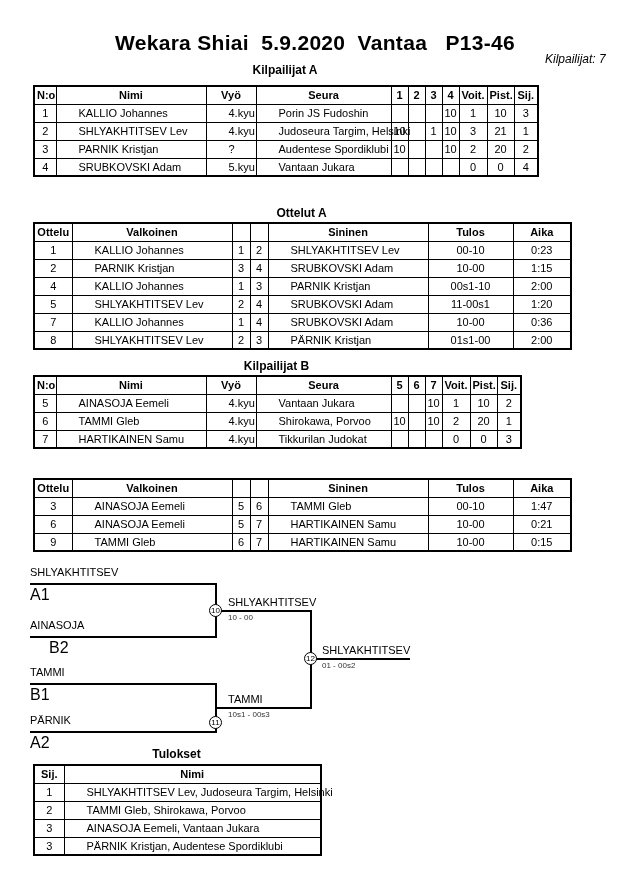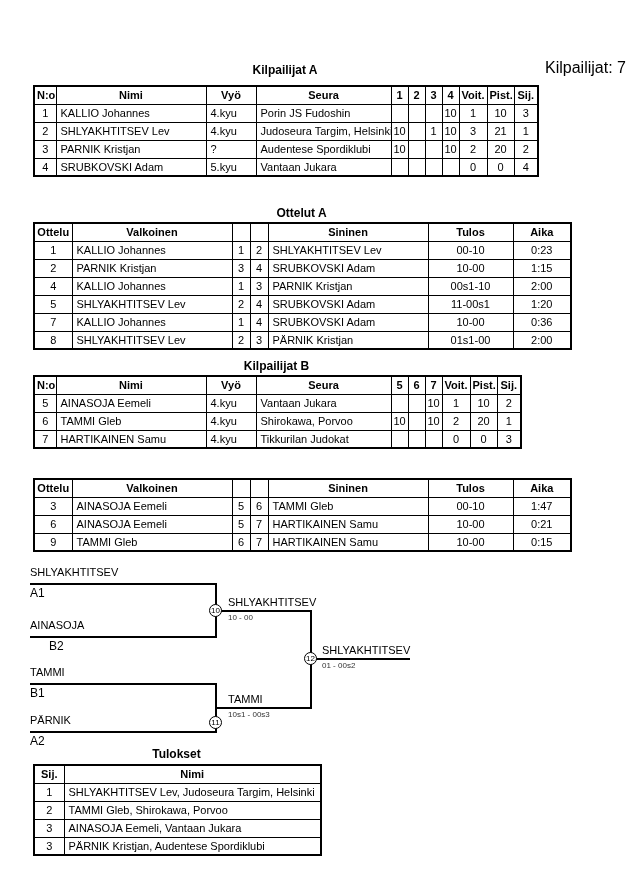--- a/index.html
+++ b/index.html
@@ -2,48 +2,49 @@
 <html><head>
 <meta charset="utf-8">
 <style>
   * { margin:0; padding:0; box-sizing:border-box; }
   html,body { background:#fff; }
   body { font-family:"Liberation Sans", sans-serif; color:#000; }
   .page { position:relative; width:630px; height:891px; background:#fff; overflow:hidden; }
 
   .title { position:absolute; top:31px; left:0; width:100%; text-align:center;
            font-size:21px; font-weight:bold; white-space:pre; letter-spacing:0.3px; }
-  .count { position:absolute; top:59px; left:545px; font-size:16px; }
+  .count { position:absolute; top:52px; left:545px; font-size:12px;font-style:italic; }
 
   .sec-head { position:absolute; font-weight:bold; font-size:12px; text-align:center; }
 
   table { position:absolute; border-collapse:collapse; table-layout:fixed;
           border:2px solid #000; background:#fff; }
   th, td { border:1px solid #000; height:18px; font-size:11px; padding:0 2px;
            overflow:visible; white-space:nowrap; vertical-align:middle; }
   th { font-weight:bold; text-align:center; }
-  td.l { text-align:left; padding-left:4px; }
+  td.l { text-align:left; padding-left:22px; }
   td.c { text-align:center; }
 
   .bracket { position:absolute; left:0; top:560px; width:590px; height:200px; }
   .bk-name { position:absolute; font-size:11px; }
-  .bk-seed { position:absolute; font-size:12px; }
+  .bk-seed { position:absolute; font-size:16px; }
   .bk-score { position:absolute; font-size:8px; color:#333; }
   .bk-line { position:absolute; }
   .bk-line.h { border-top:2px solid #000; height:0; }
   .bk-line.v { border-left:2px solid #000; width:0; }
   .bk-circle { position:absolute; width:13px; height:13px; border:1px solid #000;
                border-radius:50%; background:#fff; font-size:8px; line-height:11px;
                text-align:center; z-index:2; }
 </style>
 </head>
 <body>
 
 <div class="page">
 
+  <div class="title">Wekara Shiai  5.9.2020  Vantaa   P13-46</div>
   <div class="count">Kilpailijat: 7</div>
 
   <div class="sec-head" style="left:33px;top:63px;width:504px;">Kilpailijat A</div>
 
   <table style="left:33px;top:85px;width:504px;">
     <colgroup>
       <col style="width:22px">
         <col style="width:150px">
         <col style="width:50px">
         <col style="width:135px">

